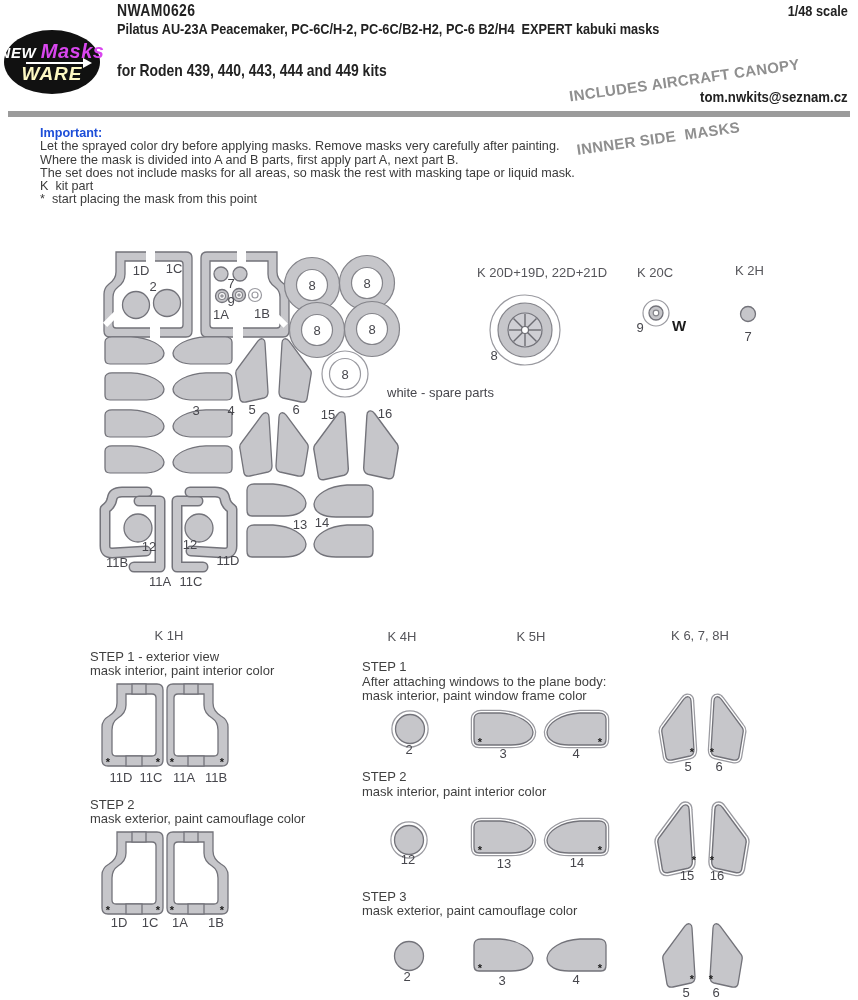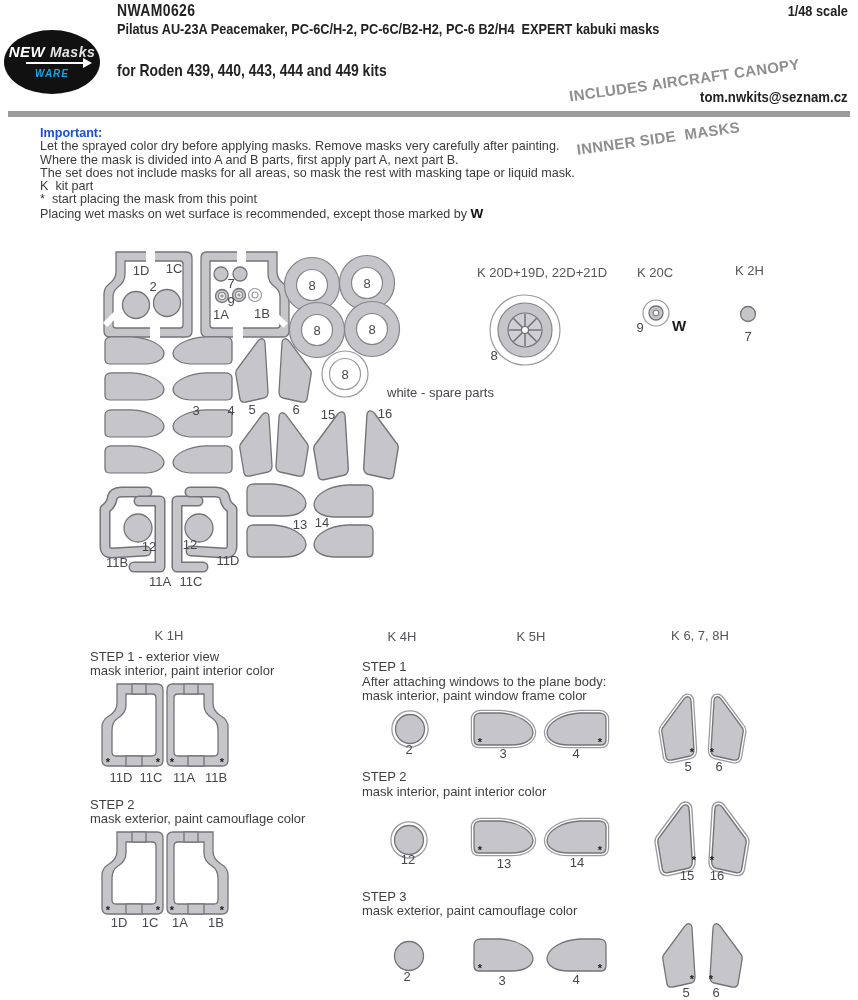--- a/index.html
+++ b/index.html
@@ -2,25 +2,25 @@
 <html><head>
 <meta charset="utf-8">
 <style>
   html,body{margin:0;padding:0;background:#fff;}
   .page{position:relative;width:858px;height:1000px;background:#ffffff;overflow:hidden;
         font-family:"Liberation Sans",sans-serif;color:#222;}
   
   .logo{position:absolute;left:4px;top:30px;width:96px;height:64px;background:#111;
         border-radius:50%;display:flex;flex-direction:column;align-items:center;justify-content:center;}
   .logo-line1{font-style:italic;font-weight:bold;font-size:15px;color:#fff;letter-spacing:.5px;line-height:15px;white-space:pre;}
-  .logo-masks{color:#e5e5e5;font-size:14px;}
+  .logo-masks{color:#d946ef;font-size:20px;}
   .logo-arrow{position:relative;width:58px;height:2px;background:#fff;margin:2px 0 2px 6px;}
   .logo-arrow:after{content:"";position:absolute;right:-8px;top:-4px;border-left:9px solid #fff;
         border-top:5px solid transparent;border-bottom:5px solid transparent;}
-  .logo-line2{font-style:italic;font-weight:bold;font-size:10px;color:#0ea5e9;letter-spacing:1px;line-height:15px;}
+  .logo-line2{font-style:italic;font-weight:bold;font-size:19px;color:#fef9c3;letter-spacing:1px;line-height:15px;}
   .cond{display:inline-block;transform:scaleX(.82);transform-origin:0 0;white-space:pre;}
   .cond-r{display:inline-block;transform:scaleX(.85);transform-origin:100% 0;white-space:pre;}
   .hdr-code{position:absolute;left:117px;top:1px;font-size:17px;font-weight:bold;letter-spacing:.5px;}
   .hdr-scale{position:absolute;right:10px;top:2px;font-size:15px;font-weight:bold;}
   .hdr-title{position:absolute;left:117px;top:20px;font-size:15.5px;font-weight:bold;}
   .hdr-kits{position:absolute;left:117px;top:61px;font-size:17px;font-weight:bold;}
   .hdr-url{position:absolute;left:117px;top:90px;font-size:15.5px;font-weight:bold;}
   .hdr-email{position:absolute;right:10px;top:88px;font-size:15.5px;font-weight:bold;}
   .hdr-note{position:absolute;left:563px;top:52px;transform:rotate(-8deg);transform-origin:0 0;
         color:#8f8f8f;font-weight:bold;font-size:15px;line-height:18px;letter-spacing:.3px;white-space:pre;}
@@ -73,21 +73,20 @@
   </div>
   <div class="divider"></div>
 
   <div class="important">
     <div class="imp-line imp-head">Important:</div>
     <div class="imp-line">Let the sprayed color dry before applying masks. Remove masks very carefully after painting.</div>
     <div class="imp-line">Where the mask is divided into A and B parts, first apply part A, next part B.</div>
     <div class="imp-line">The set does not include masks for all areas, so mask the rest with masking tape or liquid mask.</div>
     <div class="imp-line">K  kit part</div>
     <div class="imp-line">*  start placing the mask from this point</div>
-    <div class="imp-line"><span>Placing wet masks on wet surface is recommended, except those marked by </span><span class="wmark">W</span></div>
   </div>
 
   <svg class="diagram" width="858" height="1000" viewBox="0 0 858 1000">
     <defs>
       <path id="winA" d="M8,1 L27,1 C46,2 59,11 60,20 C60,29 50,33 38,33 L6,33 C2,33 1,31 1,27 L1,7 C1,3 4,1 8,1 Z"></path>
       <path id="canA" d="M23,4 Q25,1 28,2 Q30,3 30,6 L33,55 Q33,60 29,61 L11,65 Q6,66 5,62 L1,38 Q0,34 3,31 Z"></path>
       <g id="doorL">
         <path class="mask" fill-rule="evenodd" d="M15,0 L55,0 Q61,0 61,6 L61,76 Q61,82 55,82 L6,82 Q0,82 0,76 L0,43 Q0,36 7,32 Q15,27 15,19 Z
                  M24,10 L50,10 Q54,10 54,14 L54,68 Q54,72 50,72 L14,72 Q10,72 10,68 L10,46 Q10,38 16,34 Q24,29 24,21 Z"></path>
         <rect class="mask" x="30" y="0" width="14" height="10"></rect>

